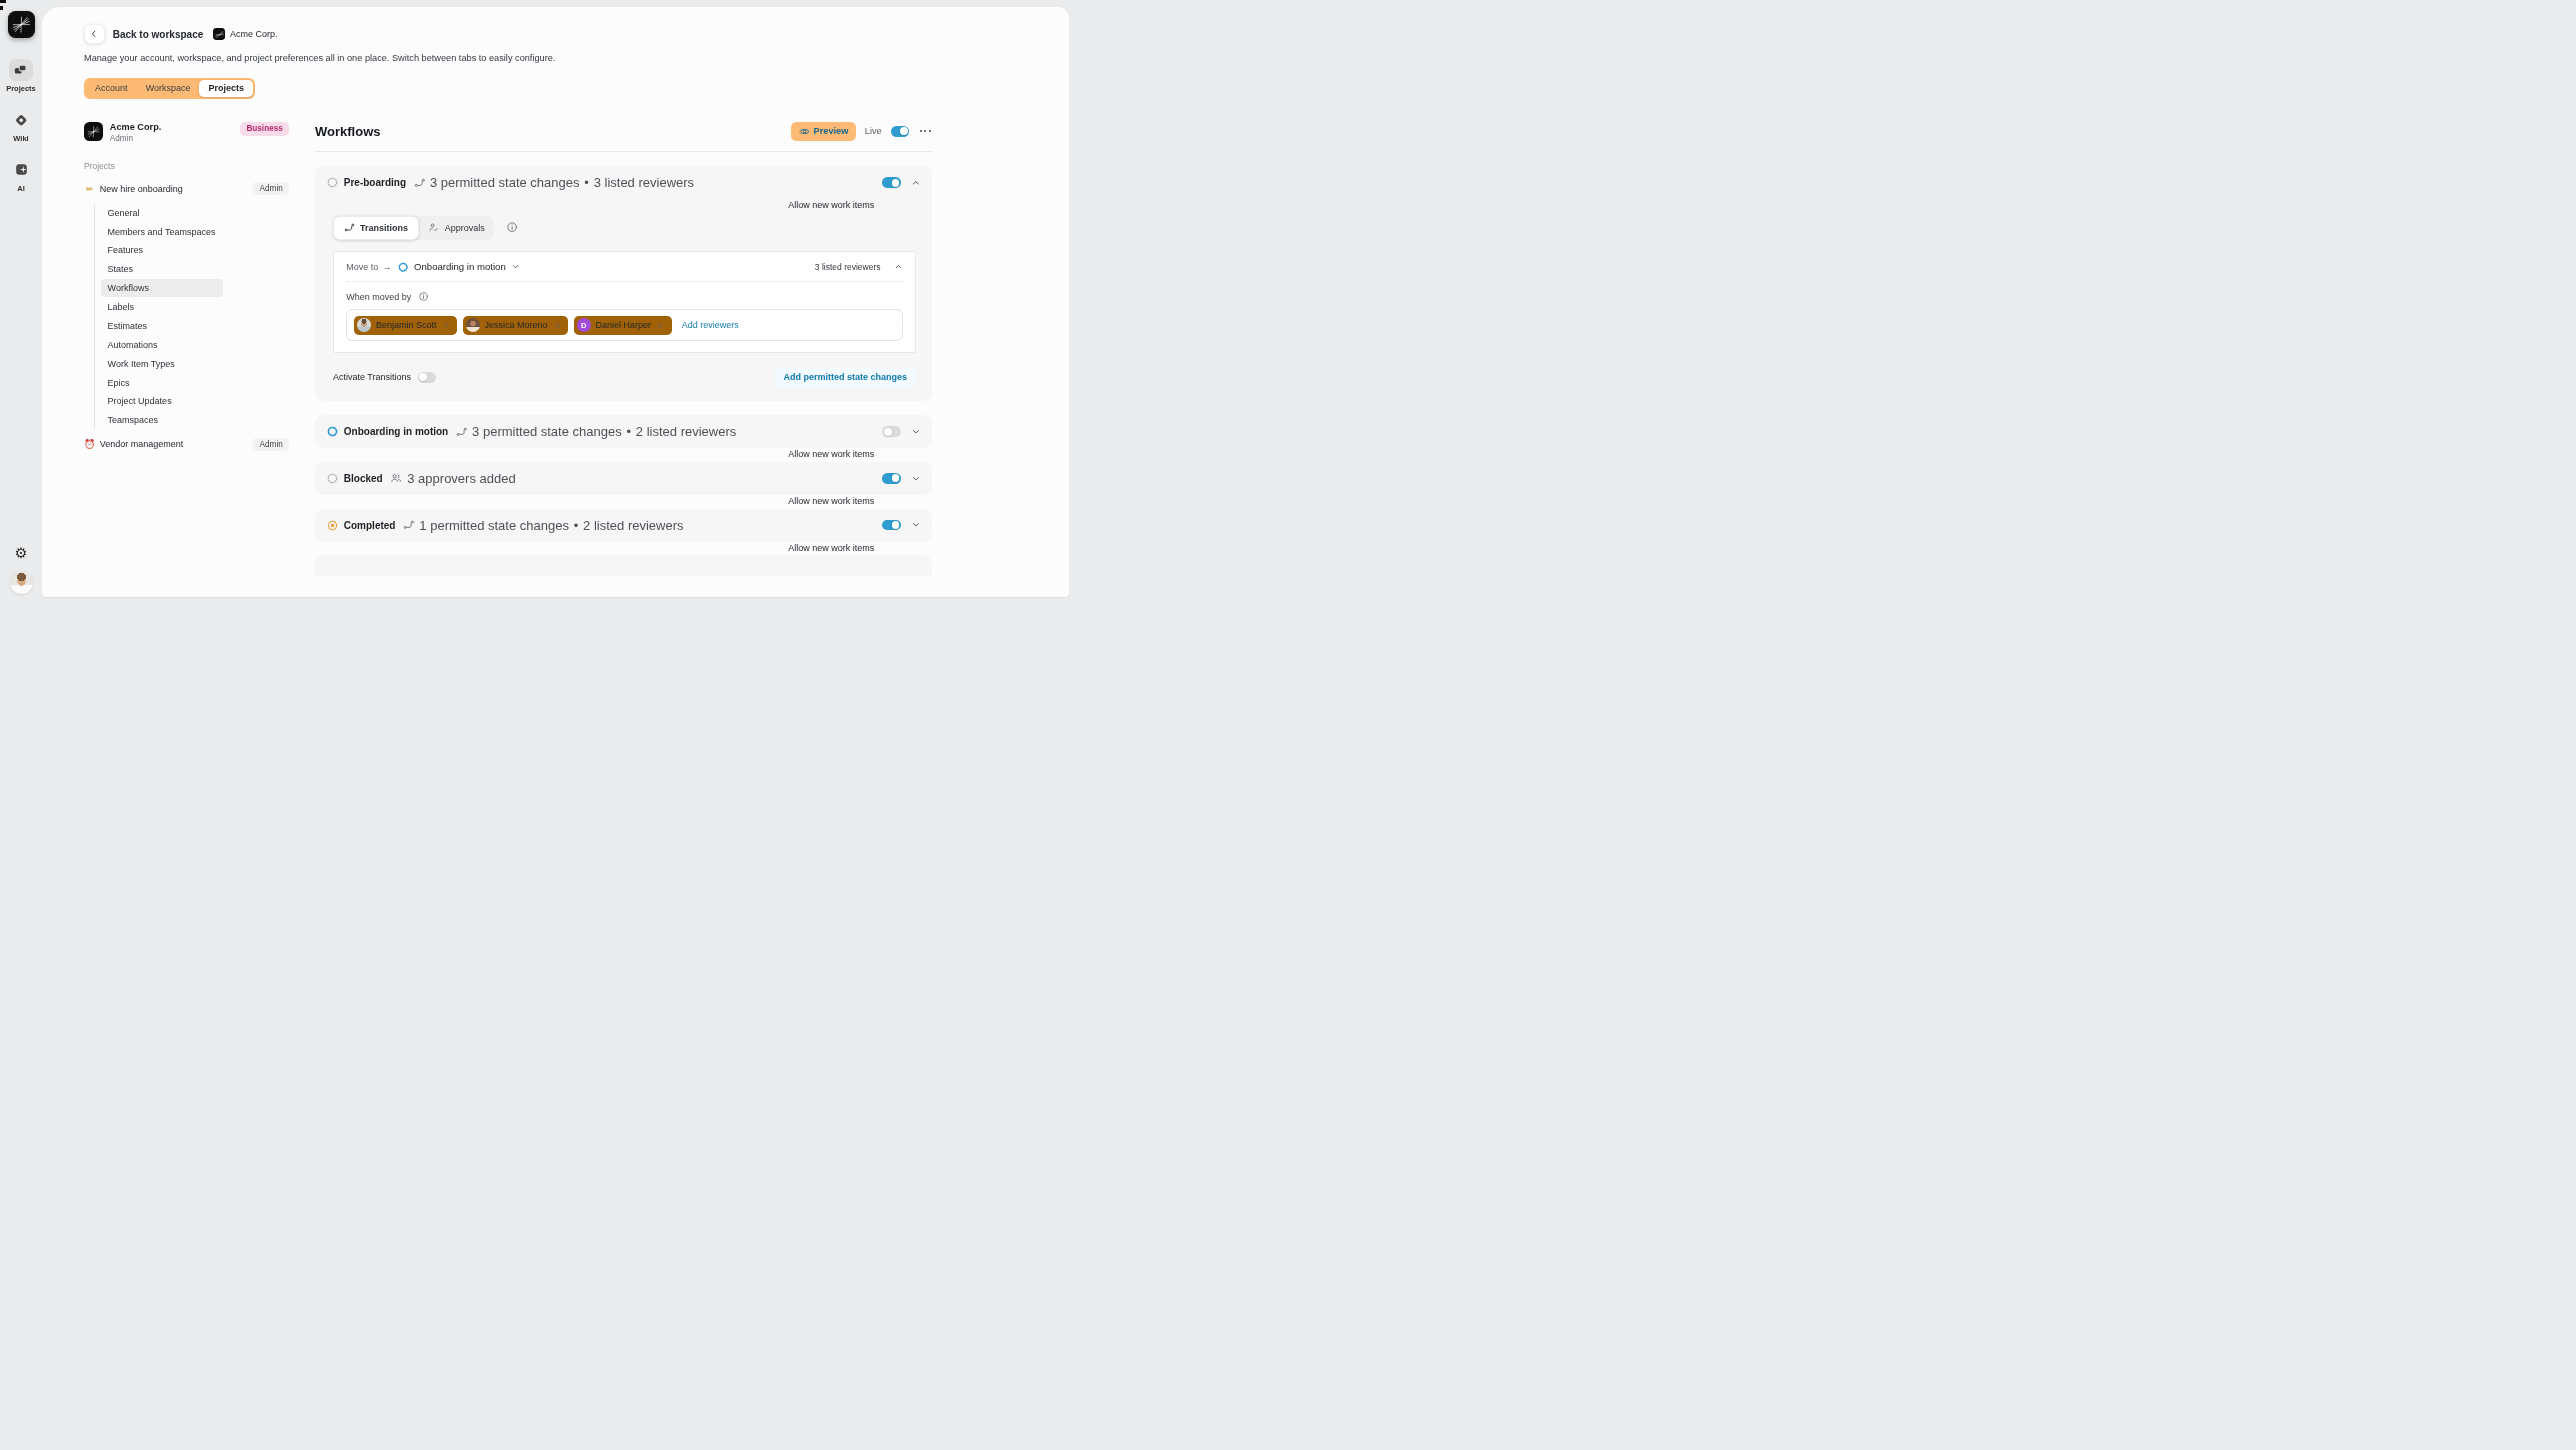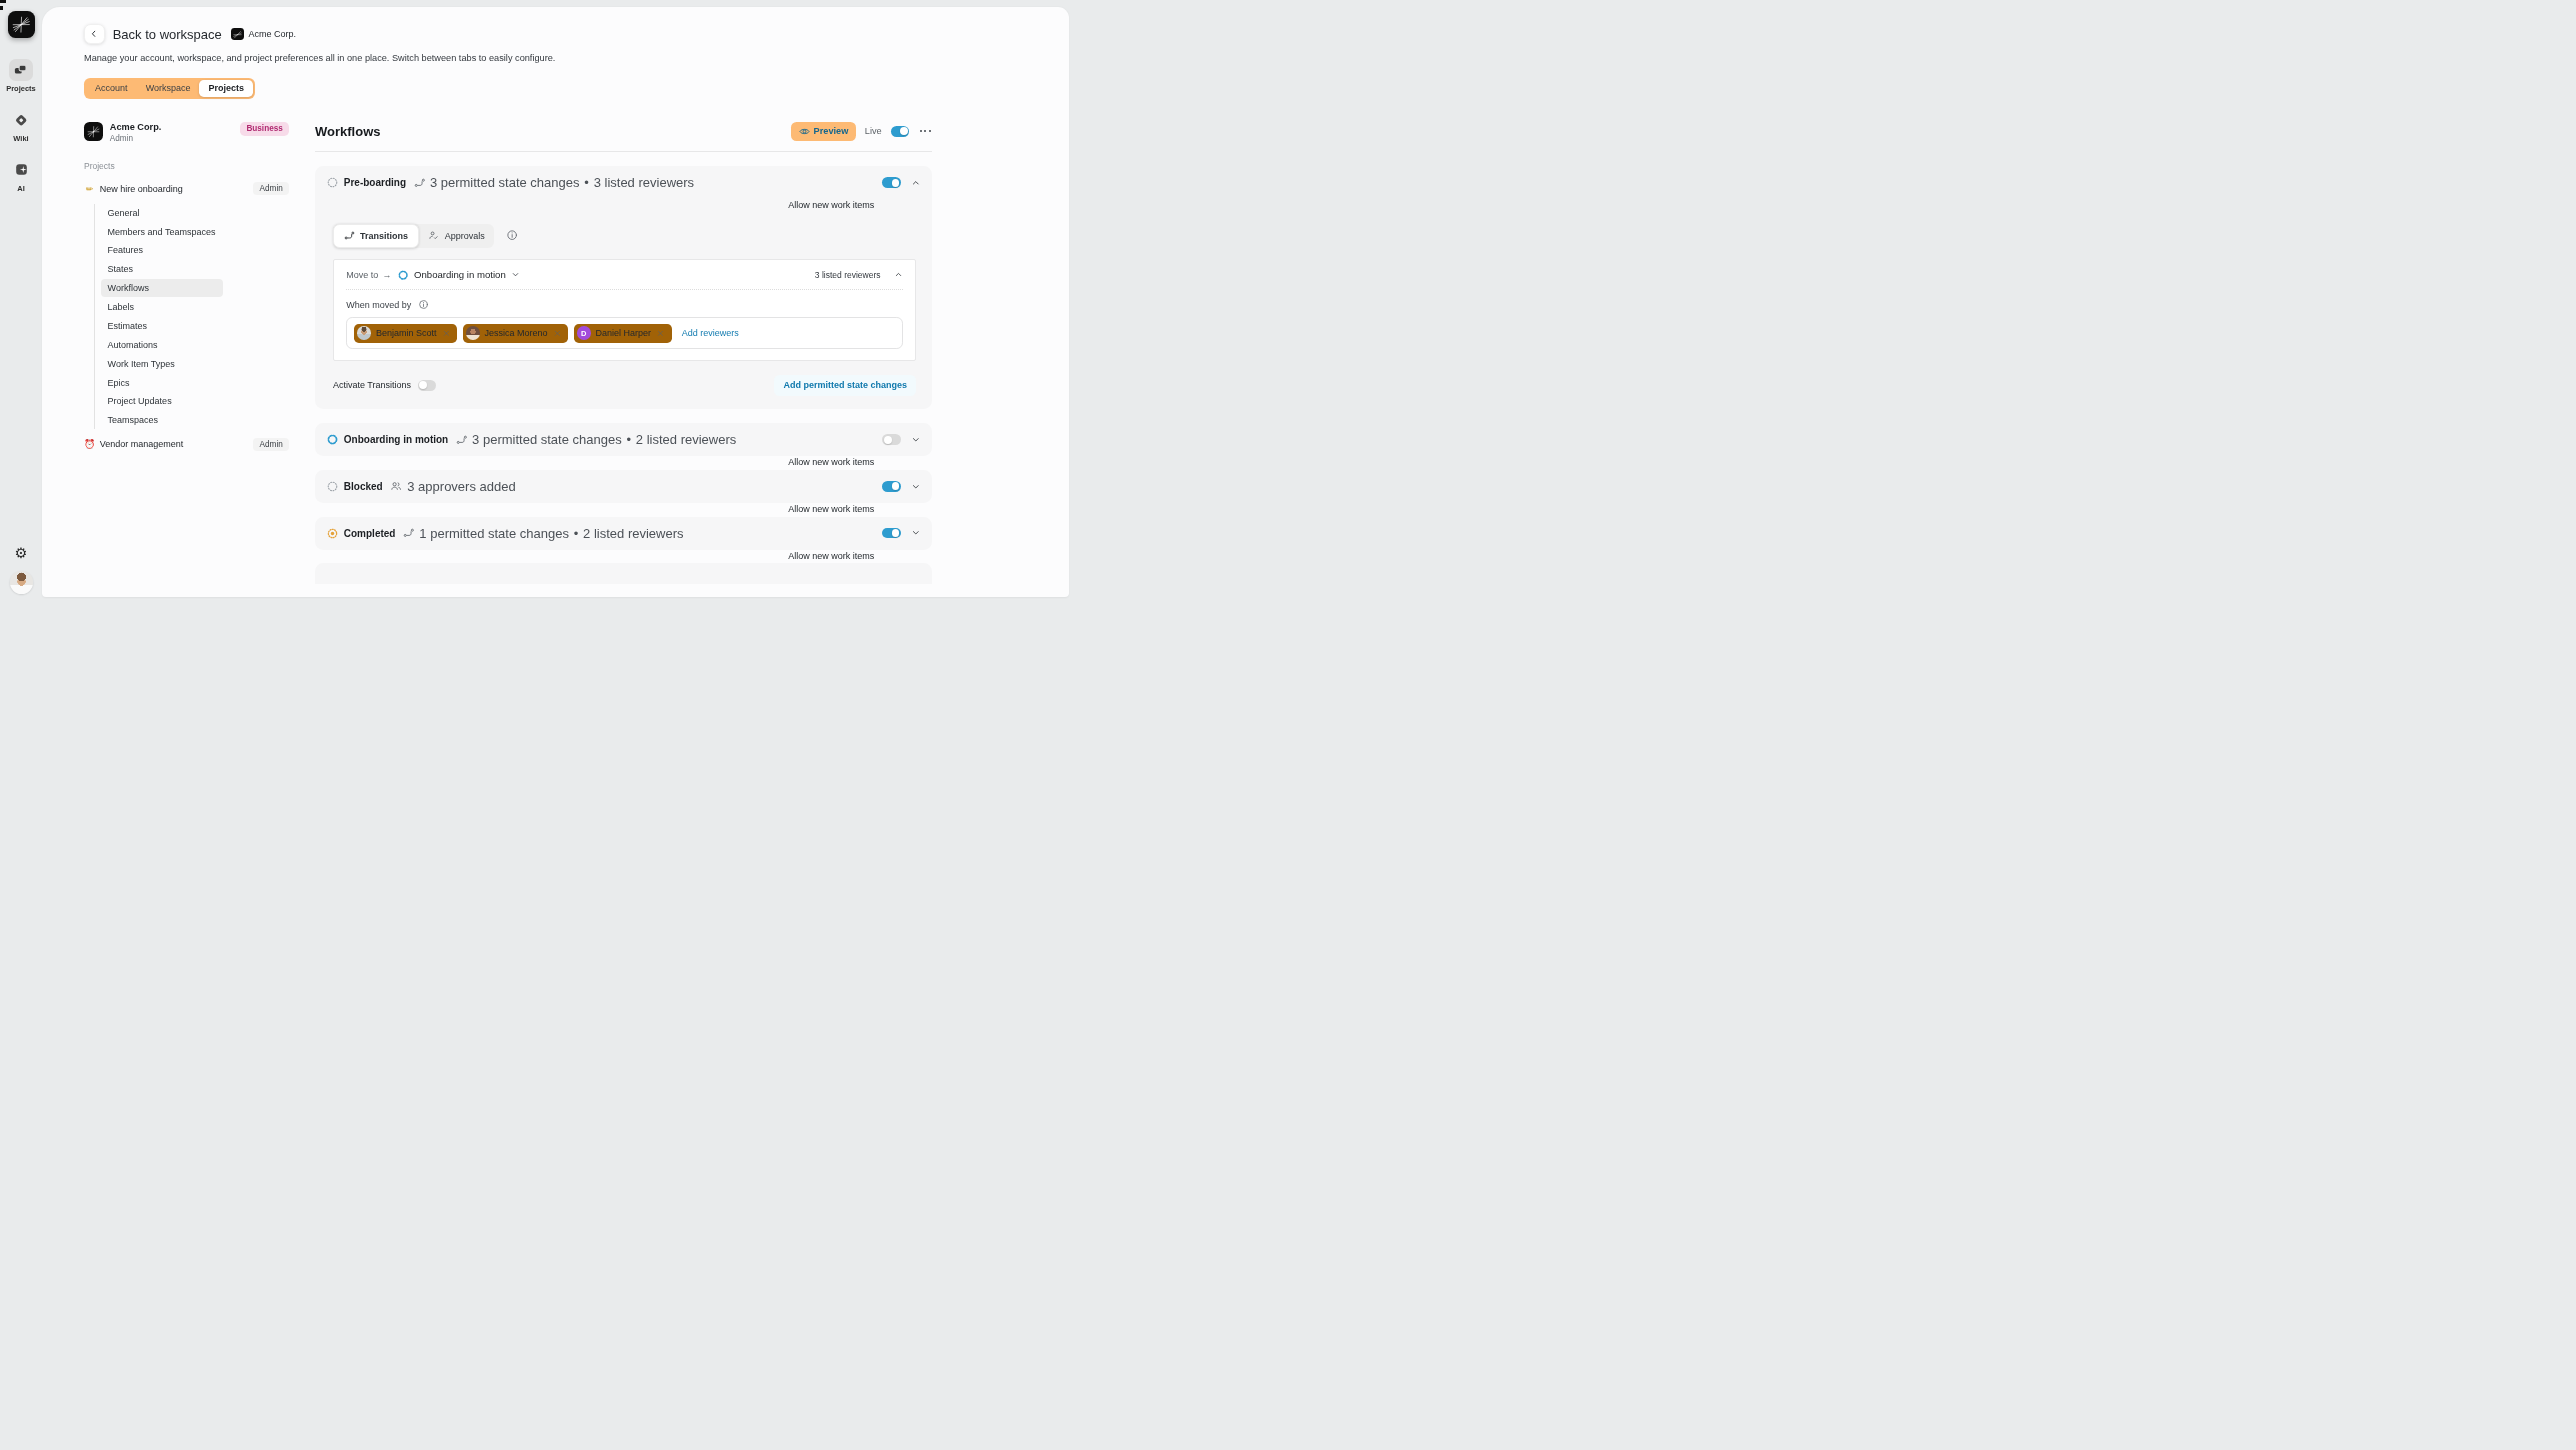--- a/index.html
+++ b/index.html
@@ -52,21 +52,21 @@
     box-shadow:0 0.7px 2.1px rgba(0,0,0,.05);
   }
 
   
   .topbar { display:flex; align-items:center; }
   .back-btn {
     width:20.5px; height:20.5px; border-radius:6.8px; background:#fff;
     box-shadow:0 0.7px 3.4px rgba(0,0,0,.13); border:0.7px solid #f0f0f0;
     display:flex; align-items:center; justify-content:center; cursor:pointer;
   }
-  .back-label { font-size:13px; font-weight:normal; margin-left:8.2px; color:#25292e; }
+  .back-label { font-size:10px; font-weight:bold; margin-left:8.2px; color:#25292e; }
   .ws-chip { display:flex; align-items:center; gap:4.8px; margin-left:9.6px; }
   .ws-icon { width:12.3px; height:12.3px; border-radius:3.4px; background:#0e0e0e; display:flex; align-items:center; justify-content:center; }
   .ws-name { font-size:9px; color:#25292e; }
 
   .page-title { font-size:17px; font-weight:bold; margin:22.6px 0 0; color:#16191d; letter-spacing:0.1px; }
   .page-desc { font-size:9.2px; color:#33383e; margin-top:9px; }
 
   .seg { display:inline-flex; background:#fdba74; border-radius:6.2px; padding:2.1px; margin-top:14.4px; }
   .seg-tab { padding:3.4px 9px; font-size:9px; color:#3a3f44; border-radius:4.8px; cursor:pointer; }
   .seg-tab.active { background:#fff; box-shadow:0 0.7px 2.7px rgba(0,0,0,.16); font-weight:bold; color:#1c1f23; }
@@ -113,21 +113,21 @@
   .section-card { background:#f6f6f7; border-radius:8.2px; margin-bottom:13.7px; }
   .sec-head { display:flex; align-items:center; height:33px; padding:0 11.6px; }
   .sec-title { font-size:10px; font-weight:bold; color:#1c1f23; margin:0 7.5px 0 6.2px; }
   .sec-meta { display:flex; align-items:center; gap:4.8px; color:#4c5157; font-size:13px; }
   .sec-right { margin-left:auto; display:flex; align-items:center; gap:8.2px; }
   .allow-label { font-size:9px; color:#24292e;margin-top:45px; }
   .chev { cursor:pointer; margin-left:2.1px; }
 
   
   .panel { padding:3.4px 16.4px 13.7px 18px; }
-  .tabs2-row { display:flex; align-items:center; margin:21px 0 11px; }
+  .tabs2-row { display:flex; align-items:center; margin:13px 0 11px; }
   .tabs2-group { display:inline-flex; background:#efefef; border-radius:6.2px; }
   .tab2 { display:flex; align-items:center; gap:5.5px; font-size:9px; color:#2e3338; padding:5.5px 9.6px; border-radius:6.2px; cursor:pointer; }
   .tab2.active { background:#fff; font-weight:bold; box-shadow:0 0.7px 2.7px rgba(0,0,0,.14); border:0.7px solid #ececec; }
   .info-btn { margin-left:11.6px; cursor:pointer; }
 
   .trans-card { background:#fff; border:0.7px solid #e7e7e8; border-radius:2px; padding:9.6px 12.3px 11px; }
   .move-row { display:flex; align-items:center; font-size:9px; color:#5b6167; }
   .move-label { margin-right:4.1px; }
   .move-arrow { margin-right:6.8px; }
   .move-state { display:flex; align-items:center; gap:5.5px; color:#1c1f23; font-size:9.6px; cursor:pointer; }

